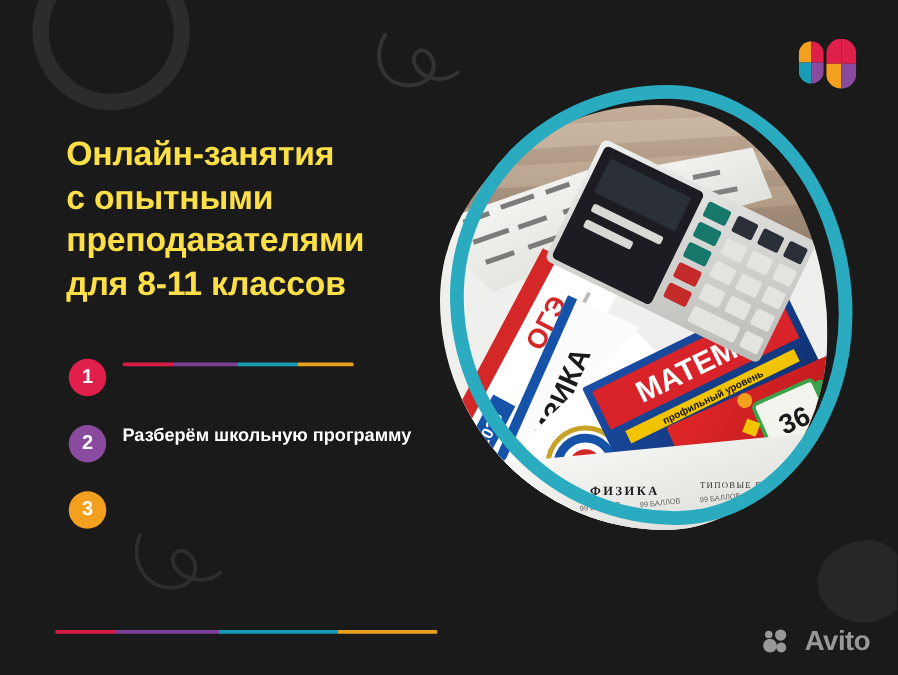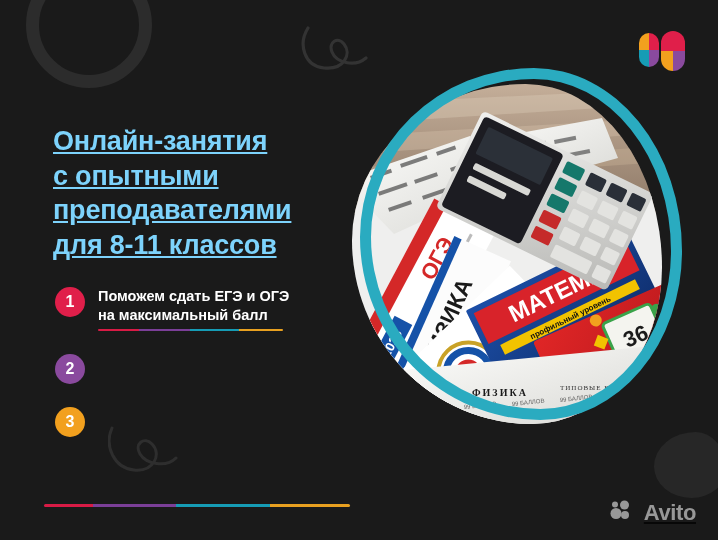--- a/index.html
+++ b/index.html
@@ -53,28 +53,27 @@
     width:310px; height:340px;
     border-radius:56% 44% 42% 58% / 46% 54% 46% 54%;
     overflow:hidden;
     background:#2b2b2b;
   }
   .photo-art { position:absolute; inset:0; }
 
   
   .headline {
     position:absolute;
-    left:53px; top:124px;
+    left:53px; top:106px;
     width:300px;
-    color:#7dd3fc;
+    color:#fde047;
     font-size:27px;
     font-weight:bold;
     line-height:1.28;
     letter-spacing:-0.2px;
-    text-decoration:underline;
   }
 
   
   .benefits {
     position:absolute;
     left:55px; top:286px;
     width:300px;
   }
   .benefit {
     position:relative;
@@ -131,23 +130,23 @@
     position:absolute;
     right:33px; top:31px;
     width:46px; height:40px;
   }
 
   
   .avito {
     position:absolute;
     right:22px; bottom:14px;
     display:flex;
+    align-items:center;
     gap:12px;
     opacity:.72;
-    text-decoration:underline;
   }
   .avito-word {
     color:#c9c9c9;
     font-size:22px;
     font-weight:bold;
     letter-spacing:-0.4px;
   }
 </style>
 </head>
 <body>
@@ -328,28 +327,29 @@
   <h1 class="headline" style="white-space:pre-line">Онлайн-занятия
 с опытными
 преподавателями
 для 8-11 классов</h1>
 
   <div class="benefits">
 
     <div class="benefit">
       <div class="bullet" style="background:#e01f4a">1</div>
       <div class="benefit-body">
-        <div class="benefit-text">Поможем сдать ЕГЭ и ОГЭ
-на максимальный балл</div>
         <div class="benefit-underline"></div>
       </div>
     </div>
 
     <div class="benefit">
       <div class="bullet" style="background:#8a4a9e">2</div>
+      <div class="benefit-body">
+        <div class="benefit-text">Разберём школьную программу</div>
+      </div>
     </div>
 
     <div class="benefit">
       <div class="bullet" style="background:#f2a01e">3</div>
     </div>
 
   </div>
 
   <div class="accent-bar"></div>
 

